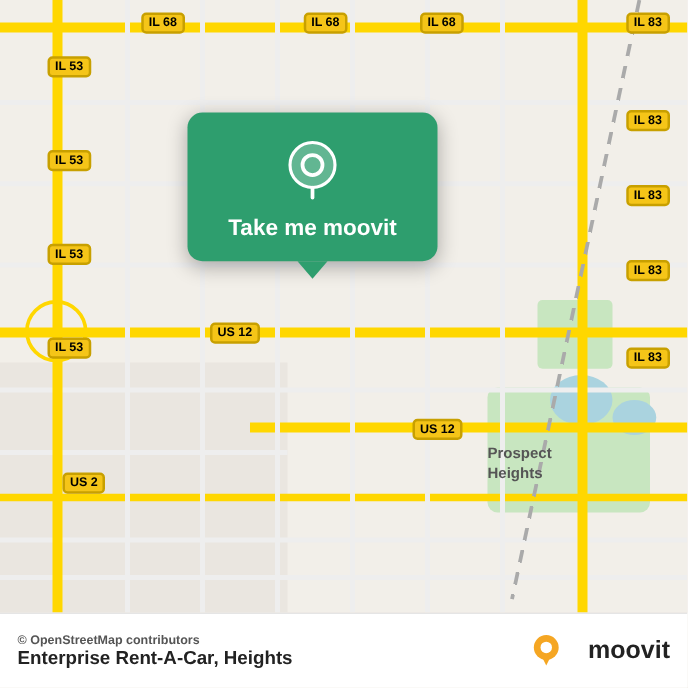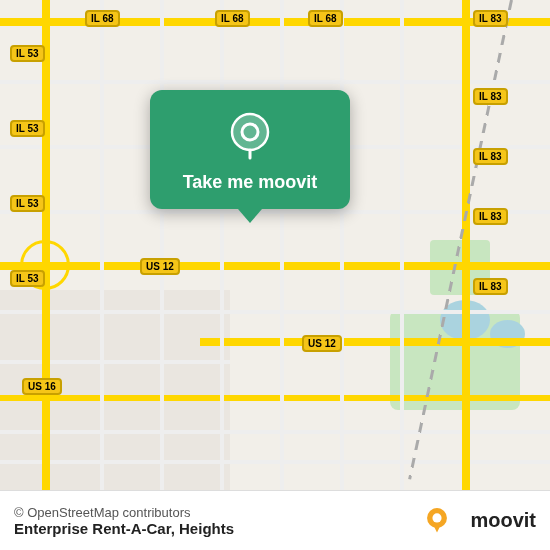--- a/index.html
+++ b/index.html
@@ -47,20 +47,21 @@
       border: 2px solid #c8a000;
       border-radius: 4px;
       font-size: 10px;
       font-weight: bold;
       color: #000;
       padding: 1px 4px;
       white-space: nowrap;
       display: flex;
       align-items: center;
       justify-content: center;
+      margin-left: 28px;
     }
 
     
     .green-area {
       position: absolute;
       background: #c8e6c0;
       border-radius: 4px;
     }
 
     
@@ -128,22 +129,23 @@
       justify-content: space-between;
       padding: 0 14px;
     }
 
     #bottom-bar .left-section {
       display: flex;
       flex-direction: column;
     }
 
     #bottom-bar .osm-attribution {
-      font-size: 13px;
+      font-size: 10px;
       color: #555;
+      font-weight: bold;
     }
 
     #bottom-bar .place-name {
       font-size: 15px;
       font-weight: 600;
       color: #222;
     }
 
     #moovit-logo {
       display: flex;
@@ -234,22 +236,23 @@
   <div class="badge" style="left:10px; top:195px;">IL 53</div>
   <div class="badge" style="left:10px; top:270px;">IL 53</div>
 
   <div class="badge" style="left:473px; top:88px;">IL 83</div>
   <div class="badge" style="left:473px; top:148px;">IL 83</div>
   <div class="badge" style="left:473px; top:208px;">IL 83</div>
   <div class="badge" style="left:473px; top:278px;">IL 83</div>
 
   <div class="badge" style="left:140px; top:258px;">US 12</div>
   <div class="badge" style="left:302px; top:335px;">US 12</div>
-  <div class="badge" style="left:22px; top:378px;">US 16</div>
-
+  <div class="badge" style="left:22px; top:378px;">US 2</div>
+
+  <div style="position:absolute; left:390px; top:355px; font-size:12px; color:#555; font-weight:600; line-height:1.3;">Prospect<br>Heights</div>
 
   <div id="popup-card">
 
     <svg class="pin-icon" viewBox="0 0 52 52" fill="none" xmlns="http://www.w3.org/2000/svg">
       <circle cx="26" cy="22" r="18" fill="rgba(255,255,255,0.25)" stroke="#fff" stroke-width="2.5"></circle>
       <circle cx="26" cy="22" r="8" fill="none" stroke="#fff" stroke-width="3"></circle>
       <line x1="26" y1="40" x2="26" y2="48" stroke="#fff" stroke-width="3" stroke-linecap="round"></line>
     </svg>
     <span class="card-label">Take me moovit</span>
   </div>

